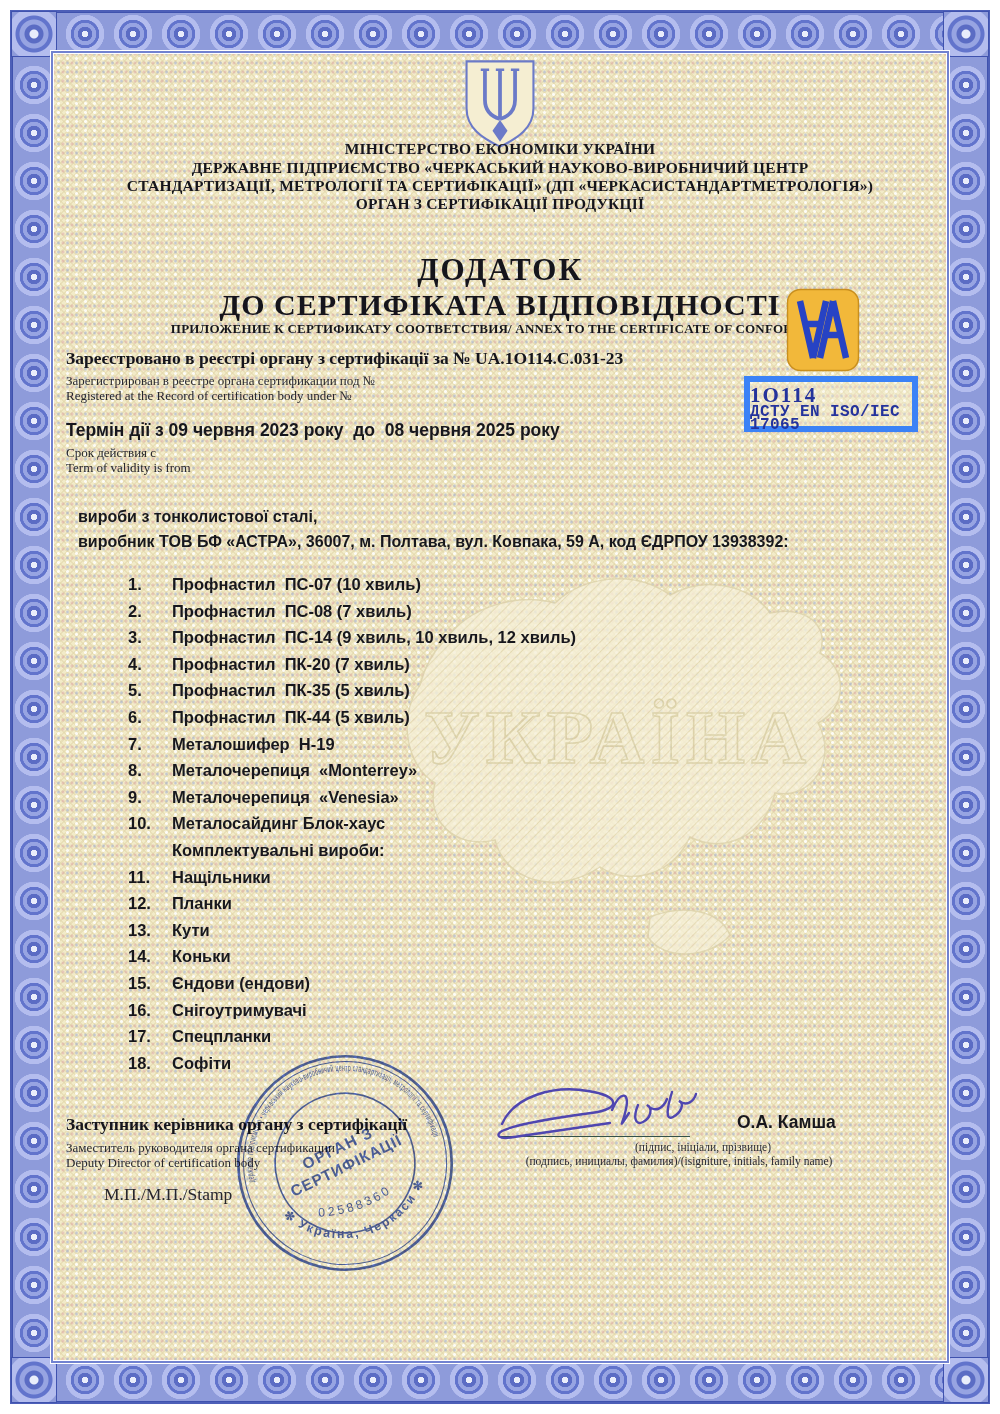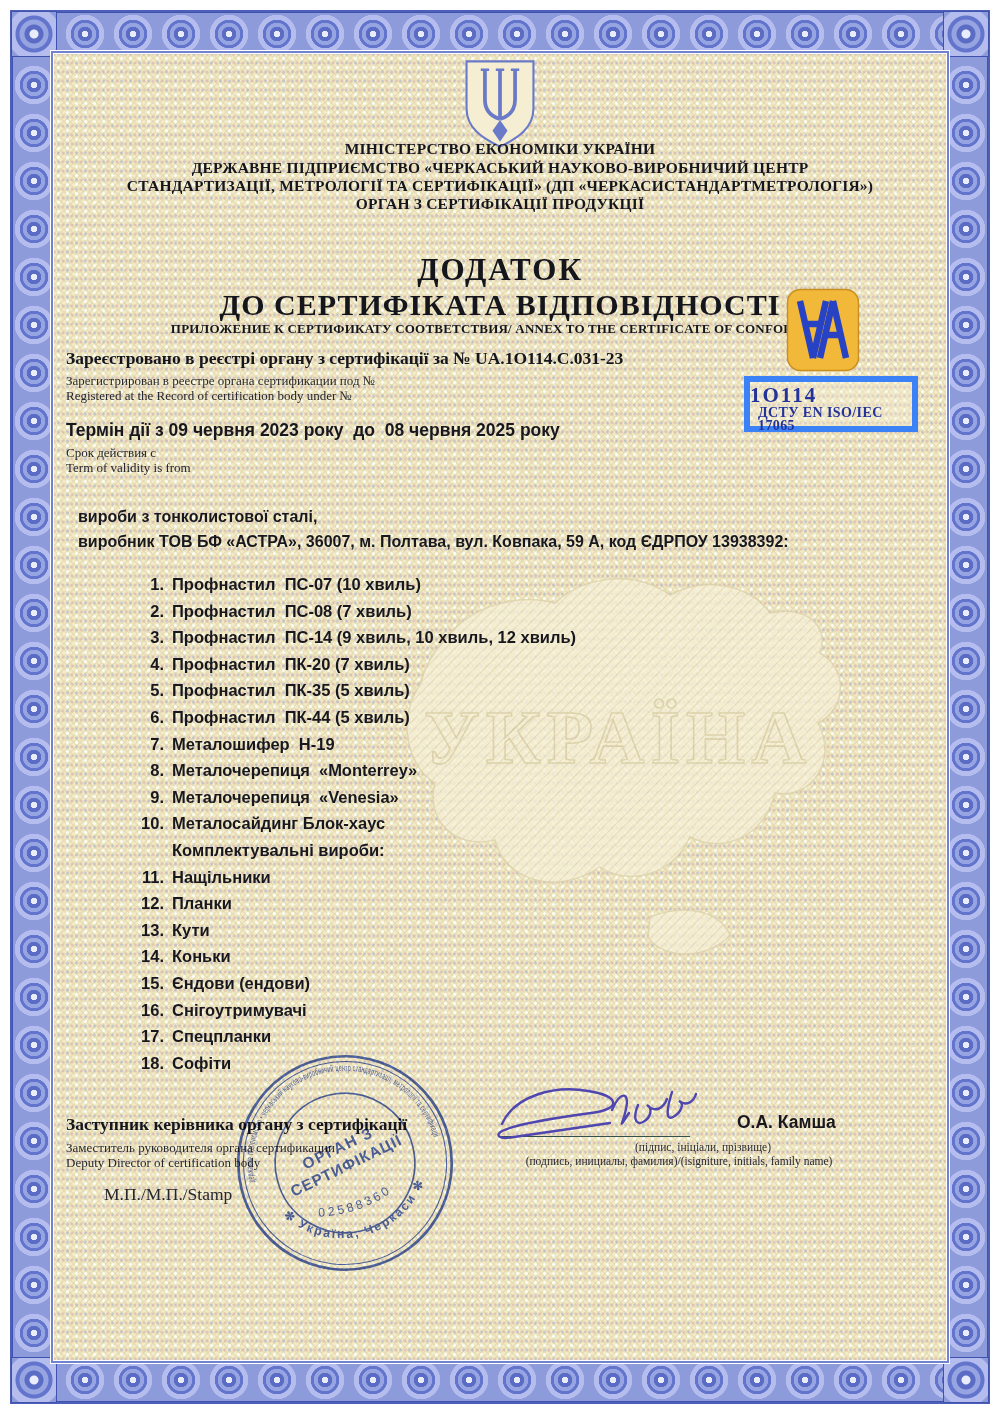--- a/index.html
+++ b/index.html
@@ -50,34 +50,34 @@
   .title1{font-size:31px;letter-spacing:2px;color:#15151c;}
   .title2{font-size:30px;letter-spacing:1px;color:#15151c;}
   .subtitle{font-size:13px;letter-spacing:.2px;color:#15151c;}
 
   .reg-uk{font-size:17.5px;color:#15151c;}
   .small-note{font-size:13px;color:#26262e;line-height:14.5px;}
   .valid{font-size:17.5px;color:#17171d;white-space:pre-wrap;}
   .prod{font-size:16px;color:#17171d;white-space:pre-wrap;padding-left:12px;}
 
   .row{position:absolute;left:128px;font-family:"Liberation Sans",sans-serif;
-       font-weight:bold;font-size:16.5px;color:#17171d;text-align:right;}
+       font-weight:bold;font-size:16.5px;color:#17171d;}
   .row .num{display:inline-block;width:36px;}
   .row .txt{margin-left:8px;white-space:pre-wrap;}
 
   .total{font-size:16.5px;color:#17171d;}
   .role{font-size:17.5px;color:#15151c;}
   .mp{font-size:17.5px;color:#26262e;}
   .name{font-size:17.5px;color:#17171d;}
   .cap{font-size:11.5px;color:#2a2a33;text-align:center;}
 
   .badge-box{border:6px solid #3b82f6;text-align:left;color:#24339c;
     background:rgba(245,240,215,.35);padding-top:2px;}
   .badge-code{font-family:"Liberation Serif",serif;font-weight:bold;font-size:21px;letter-spacing:2px;line-height:22px;}
-  .badge-std{font-family:Liberation Serif, serif;font-weight:bold;font-size:14px;letter-spacing:.4px;line-height:13px;margin-left:8px;}
+  .badge-std{font-family:Liberation Mono, monospace;font-weight:bold;font-size:16px;letter-spacing:.4px;line-height:13px;}
 
   .sig-line{border-top:1.5px solid #33514a;}
   .stamp-wrap{mix-blend-mode:multiply;opacity:.85;}
   .watermark{opacity:.8;}
 </style>
 </head>
 <body>
 
 <div class="page">
 

